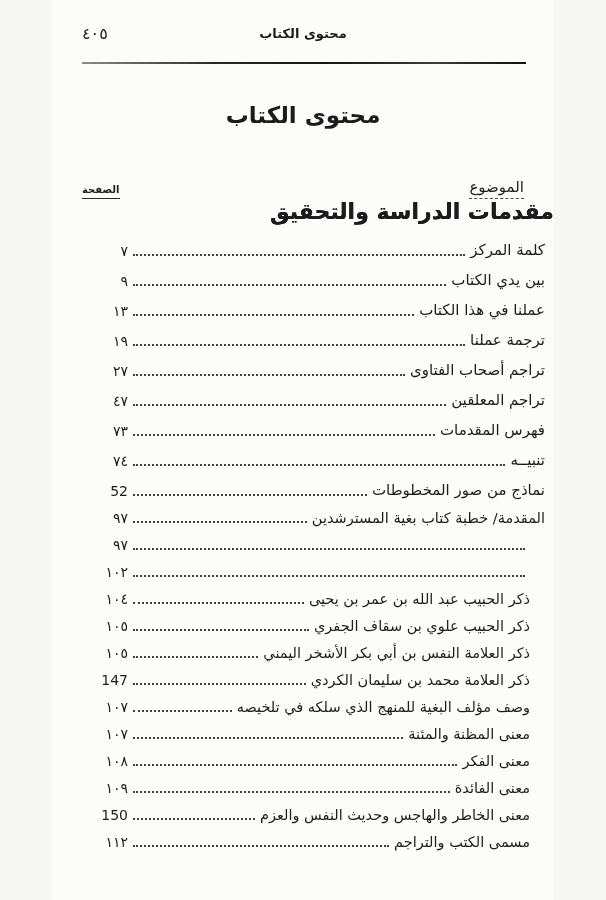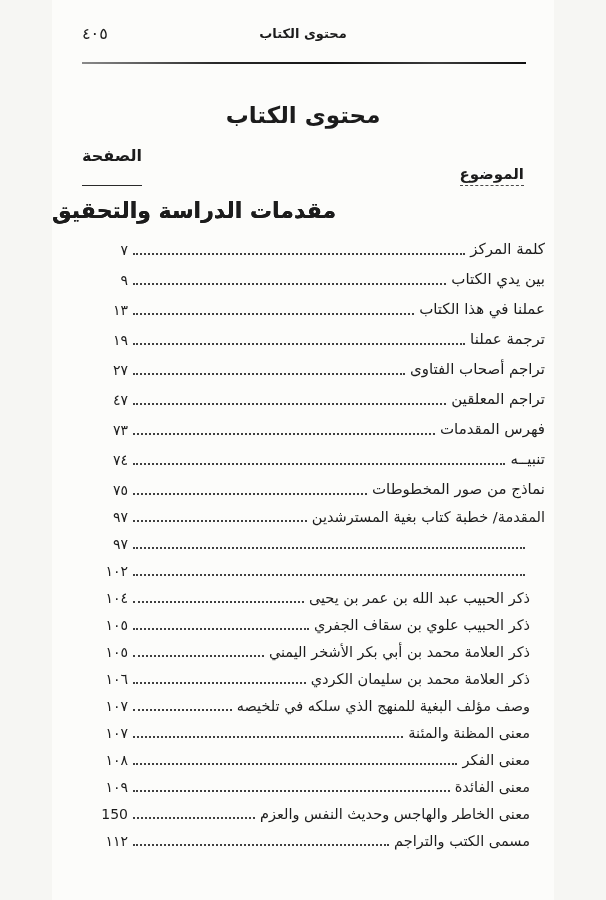--- a/index.html
+++ b/index.html
@@ -19,24 +19,24 @@
   .hdr-num{position:absolute;left:30px;top:24px;font-size:16px;letter-spacing:1px;}
   .hdr-title{display:block;text-align:center;font-size:13px;font-weight:bold;}
   .rule{
     margin:12px 28px 0 30px;height:2px;border:none;
     background:linear-gradient(90deg,#8a8a8a,#2a2a2a 30%,#151515 55%,#3c3c3c 80%,#101010);
   }
   
   .title{margin:38px 0 0;text-align:center;font-size:23px;font-weight:bold;}
   
   .cols{display:flex;justify-content:space-between;align-items:flex-end;margin:18px 30px 0 30px;}
-  .col-subject{font-size:15px;font-weight:bold;border-bottom:1px dashed #4a4a4a;padding-bottom:2px;}
-  .col-page{font-size:16px;font-weight:bold;border-bottom:1.5px solid #2a2a2a;padding-bottom:20px;}
-  
-  .sec-heading{margin:12px 0 6px;text-align:left;font-size:22px;font-weight:800;
+  .col-subject{font-size:15px;font-weight:normal;border-bottom:1px dashed #4a4a4a;padding-bottom:2px;margin-top:32px;}
+  .col-page{font-size:10px;font-weight:bold;border-bottom:1.5px solid #2a2a2a;padding-bottom:3px;}
+  
+  .sec-heading{margin:0 0 6px;text-align:right;font-size:22px;font-weight:800;
     text-shadow:0 0 .4px #000;}
   .entries{margin:0 9px 0 30px;}
   .row{display:flex;align-items:flex-end;}
   .density-0 .row{height:30px;}
   .density-1 .row{height:27px;}
   .etitle{white-space:nowrap;font-size:15px;line-height:1.25;}
   .density-1 .etitle{font-size:14.5px;text-align:right;}
   .row.lvl1{padding-right:15px;}
   .dots{flex:1;min-width:18px;margin:0 5px;border-bottom:2px dotted #3f3f3f;
     transform:translateY(-4px);}
@@ -107,21 +107,21 @@
 
   <div class="row lvl0">
     <span class="etitle">تنبيــه</span>
     <span class="dots"></span>
     <span class="pnum">٧٤</span>
   </div>
 
   <div class="row lvl0">
     <span class="etitle">نماذج من صور المخطوطات</span>
     <span class="dots"></span>
-    <span class="pnum">٧٥</span>
+    <span class="pnum">52</span>
   </div>
 </div>
   </section>
 
   <section>
     <div class="entries density-1">
   <div class="row lvl0">
     <span class="etitle">المقدمة/ خطبة كتاب بغية المسترشدين</span>
     <span class="dots"></span>
     <span class="pnum">٩٧</span>
@@ -143,29 +143,29 @@
     <span class="pnum">١٠٤</span>
   </div>
 
   <div class="row lvl1">
     <span class="etitle">ذكر الحبيب علوي بن سقاف الجفري</span>
     <span class="dots"></span>
     <span class="pnum">١٠٥</span>
   </div>
 
   <div class="row lvl1">
-    <span class="etitle">ذكر العلامة محمد بن أبي بكر الأشخر اليمني</span>
+    <span class="etitle">ذكر العلامة النفس بن أبي بكر الأشخر اليمني</span>
     <span class="dots"></span>
     <span class="pnum">١٠٥</span>
   </div>
 
   <div class="row lvl1">
     <span class="etitle">ذكر العلامة محمد بن سليمان الكردي</span>
     <span class="dots"></span>
-    <span class="pnum">١٠٦</span>
+    <span class="pnum">147</span>
   </div>
 
   <div class="row lvl1">
     <span class="etitle">وصف مؤلف البغية للمنهج الذي سلكه في تلخيصه</span>
     <span class="dots"></span>
     <span class="pnum">١٠٧</span>
   </div>
 
   <div class="row lvl1">
     <span class="etitle">معنى المظنة والمئنة</span>

